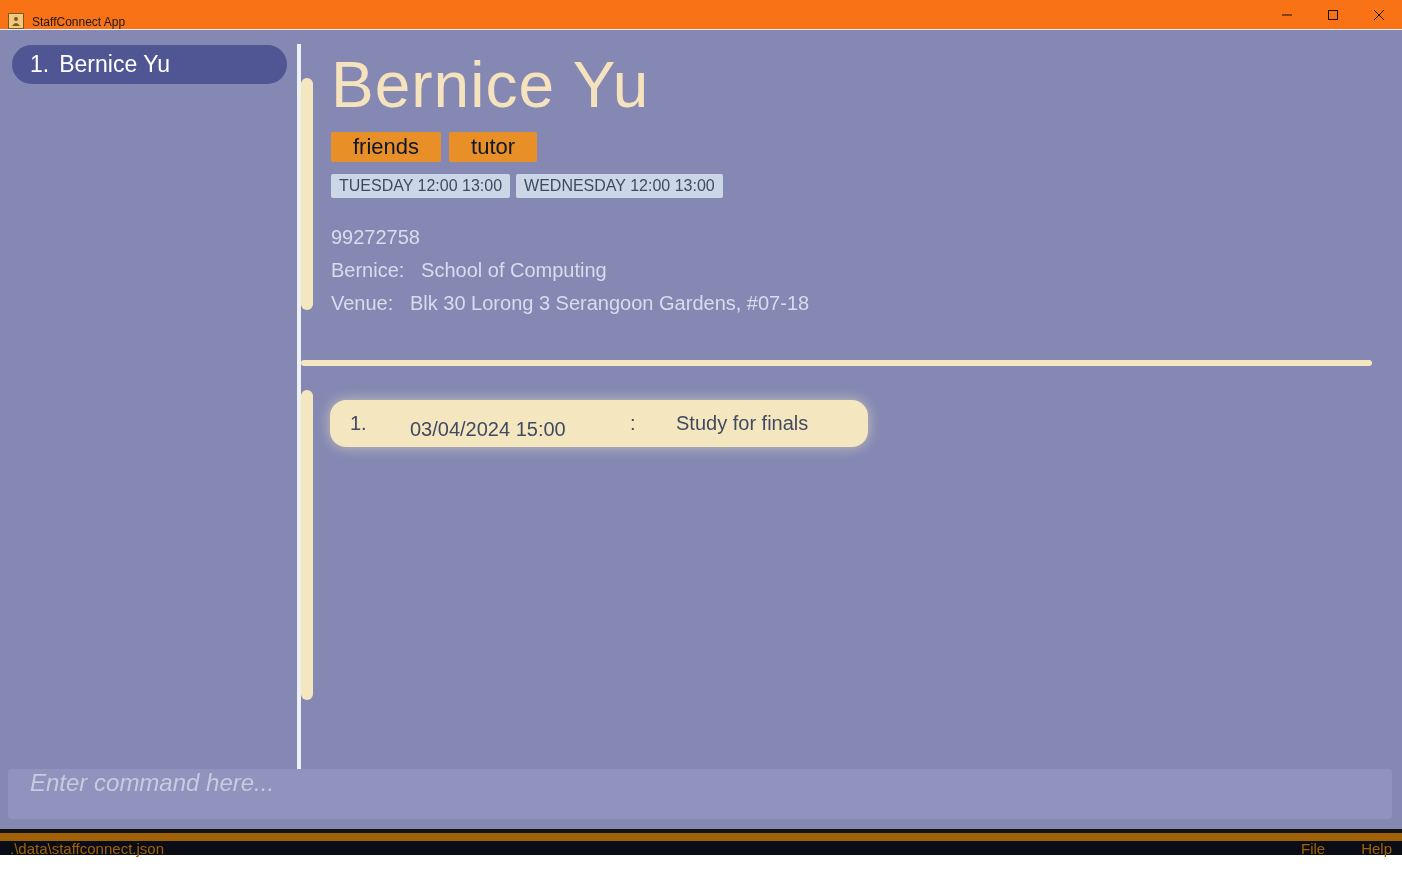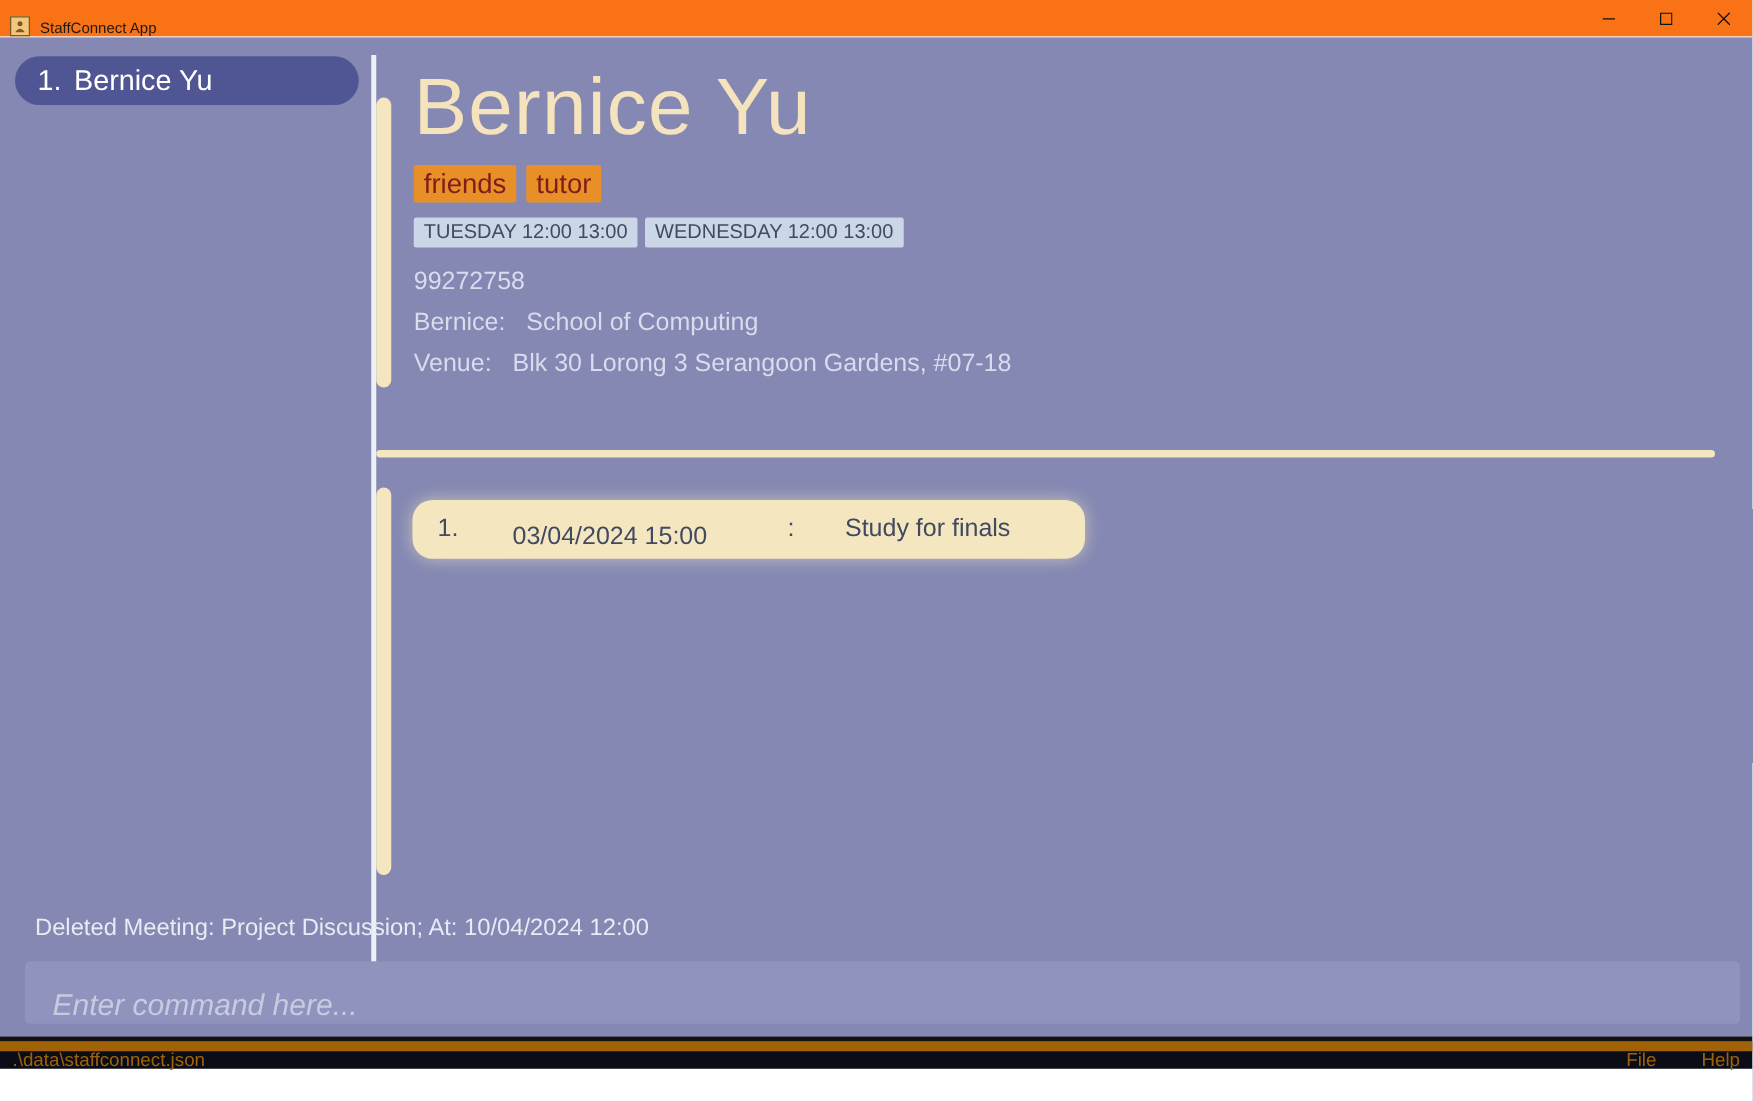--- a/index.html
+++ b/index.html
@@ -62,24 +62,24 @@
   
   .detail {
     flex: 1; padding: 18px 30px 0 30px; color: #d9dced;
   }
   .detail .name {
     font-size: 64px; font-weight: 400; color: #f5e3bd; letter-spacing: 1px;
     margin-bottom: 10px;
   }
   .tags { display: flex; gap: 8px; margin-bottom: 12px; }
   .tag {
-    background: #e88f27; color: #7f1d1d; font-size: 22px; padding: 2px 8px;
+    background: #e88f27; color: #0f172a; font-size: 22px; padding: 2px 22px;
     border-radius: 2px;
   }
-  .slots { display: flex; gap: 6px; margin-bottom: 16px; }
+  .slots { display: flex; gap: 6px; margin-bottom: 28px; }
   .slot {
     background: #cbd6e6; color: #424a62; font-size: 16px; padding: 3px 8px;
     border-radius: 2px;
   }
   .info-line { font-size: 20px; color: #d9dced; margin-bottom: 10px; }
 
   .hdiv {
     position:absolute; left:301px; right:30px; top:330px; height:6px;
     background:#f4e7c0; border-radius:3px;
   }
@@ -97,22 +97,22 @@
   .meeting .dt  { width:180px;margin-top:12px; }
   .meeting .colon { width:6px; }
   .meeting .desc { }
 
   
   .feedback {
     position:absolute; left:28px; bottom:75px; right:20px;
     color:#e9ebf4; font-size:19px;
   }
   .cmdwrap {
-    position:absolute; left:20px; right:10px; bottom:10px; height:50px;
-    background:#8f93bd; border-radius:4px; display:flex; align-items:flex-end;
+    position:absolute; left:8px; right:10px; bottom:10px; height:50px;
+    background:#8f93bd; border-radius:4px; display:flex; align-items:flex-start;
     padding:0 22px;
   }
   .cmdwrap input {
     width:100%; background:transparent; border:none; outline:none;
     font-size:24px; color:#dfe2ef; font-style:italic;
   }
   .cmdwrap input::placeholder { color:#c7cbe0; font-style:italic; }
 
   
   .statusbar {
@@ -203,21 +203,20 @@
 
   <div class="meetings">
     <div class="meeting">
       <span class="idx">1.</span>
       <span class="dt">03/04/2024 15:00</span>
       <span class="colon">:</span>
       <span class="desc">Study for finals</span>
     </div>
   </div>
 
-  <div class="feedback">Deleted Meeting: Project Discussion; At: 10/04/2024 12:00</div>
 
   <div class="cmdwrap">
     <input type="text" placeholder="Enter command here..." style="">
   </div>
 </div>
 
 <div class="sep"></div>
 
 <div class="statusbar">
   <div>.\data\staffconnect.json</div>

